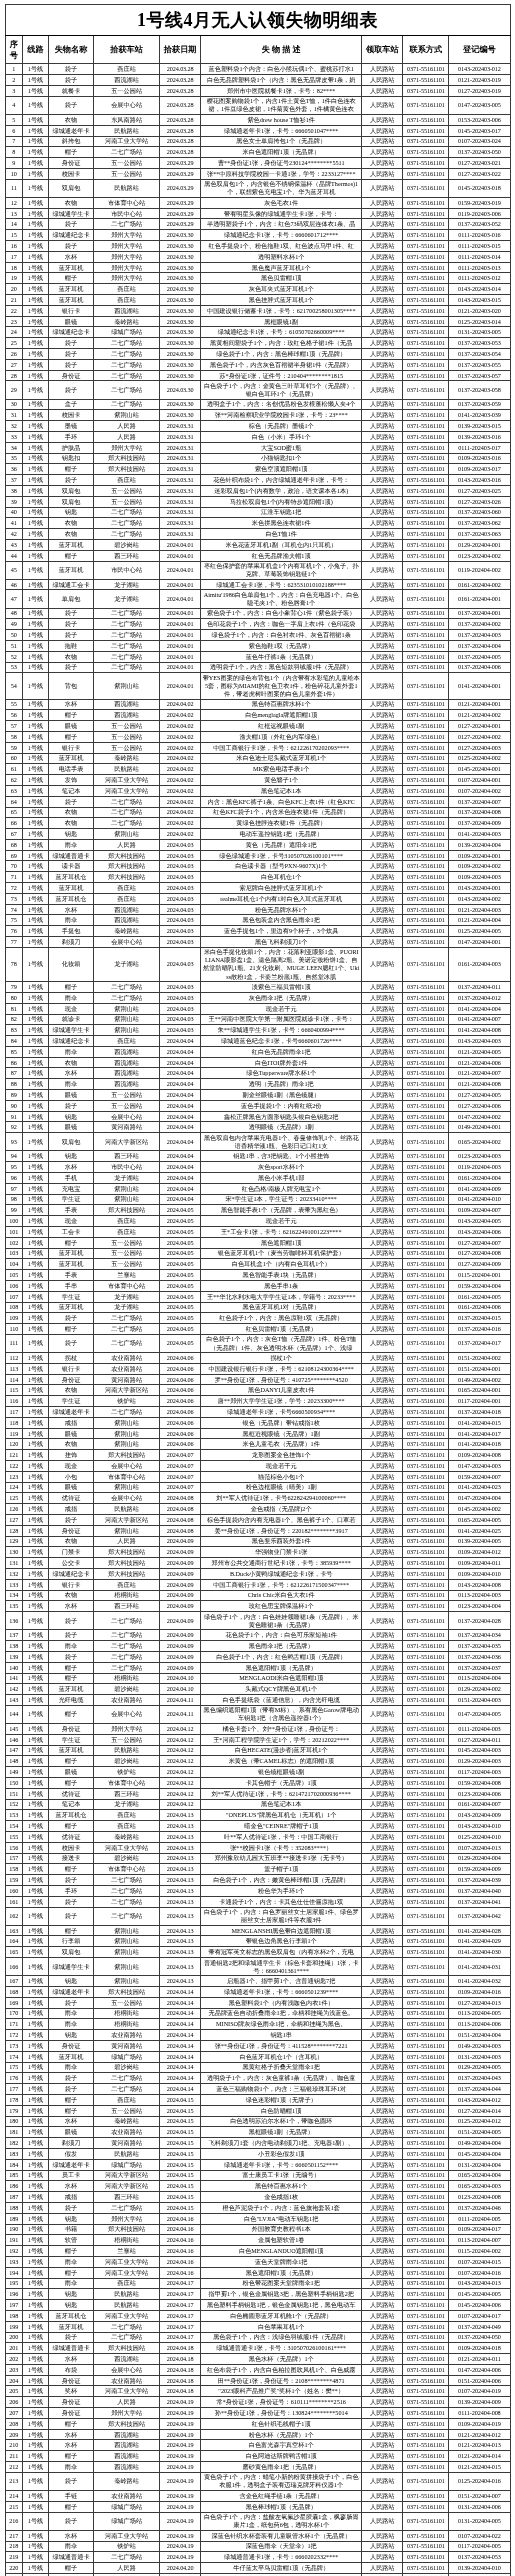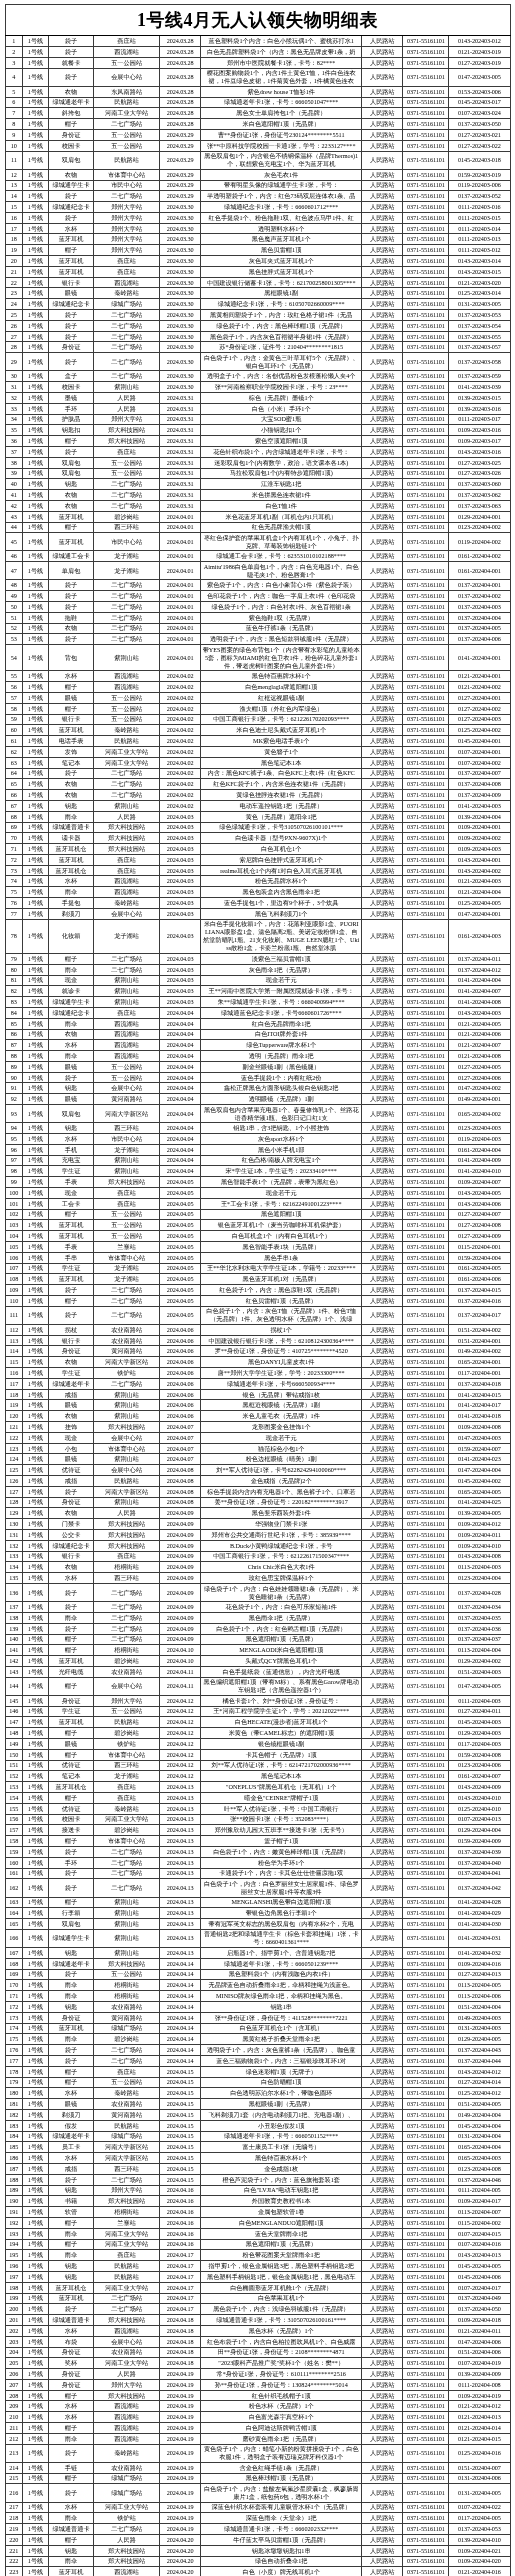--- a/index.html
+++ b/index.html
@@ -26,20 +26,31 @@
         <col style="width:41px">
         <col style="width:161px">
       <col style="width:41px">
         <col style="width:46px">
         <col style="width:61px">
     </colgroup>
     <thead>
       <tr>
         <th class="title" colspan="9">1号线4月无人认领失物明细表</th>
       </tr>
+      <tr class="cols" id="header-row">
+          <th>序号</th>
+          <th>线路</th>
+          <th>失物名称</th>
+          <th>拾获车站</th>
+          <th>拾获日期</th>
+          <th>失 物 描 述</th>
+          <th>领取车站</th>
+          <th>联系方式</th>
+          <th>登记编号</th>
+        </tr>
     </thead>
     <tbody id="table-body">
         <tr>
           <td class="num">1</td>
           <td>1号线</td>
           <td>袋子</td>
           <td>燕庄站</td>
           <td class="date">2024.03.28</td>
           <td class="desc">蓝色塑料袋1个内含：白色小熊玩偶1个、蜜桃苏打水1</td>
           <td>人民路站</td>

